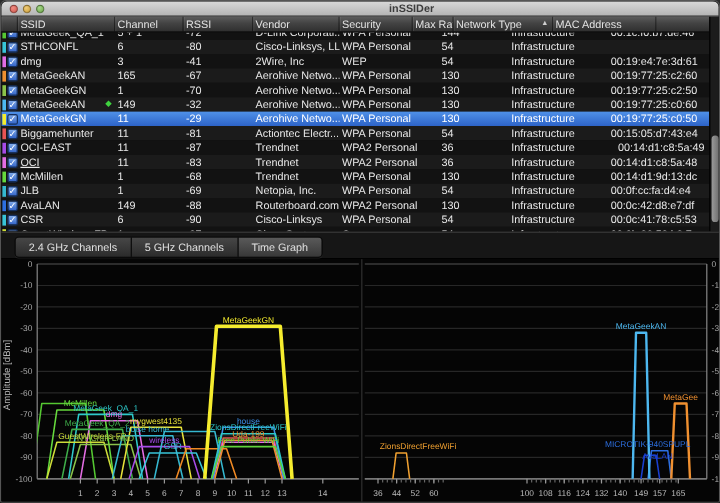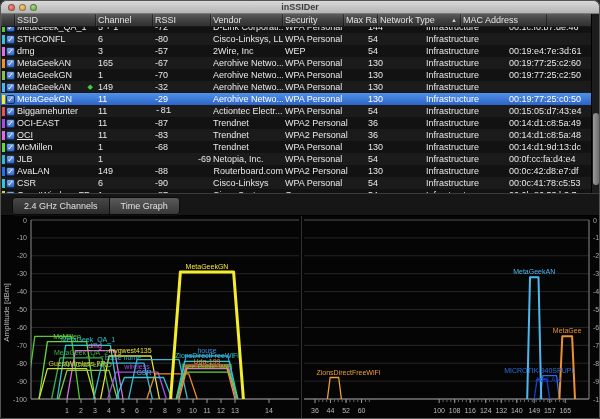--- a/index.html
+++ b/index.html
@@ -2,21 +2,21 @@
 <html><head>
 <meta charset="utf-8">
 <style>
   * { margin:0; padding:0; box-sizing:border-box; }
   body { background:#2a2a2a; font-family:"Liberation Sans", sans-serif; }
   #window { position:relative; width:600px; height:419px; background:#0a0a0a; overflow:hidden;
             border:1px solid #555; border-radius:5px 5px 2px 2px; }
   
   #titlebar { position:absolute; left:0; top:0; width:100%; height:13px;
               background:linear-gradient(#d9d9d9,#b4b4b4); border-bottom:1px solid #7a7a7a;
-              border-radius:5px 5px 0 0; }
+              border-radius:5px 5px 0 0;padding-left:43px; }
   .tl { position:absolute; top:3px; width:7px; height:7px; border-radius:50%; border:1px solid rgba(0,0,0,.35); }
   #tl-close { left:7px;  background:radial-gradient(circle at 35% 30%, #f28b82, #d05b50); }
   #tl-min   { left:18px; background:radial-gradient(circle at 35% 30%, #f0cc7a, #cc9f3a); }
   #tl-zoom  { left:29px; background:radial-gradient(circle at 35% 30%, #a6d88a, #6fa84a); }
   #win-title { position:absolute; width:100%; text-align:center; top:1px; font-size:9px; color:#3c3c3c; font-weight:bold; }
   
   #thead { position:absolute; left:0; top:13px; width:592px; height:13px; display:flex;
            background:linear-gradient(#5c5c5c,#434343 45%,#303030); border-bottom:1px solid #1a1a1a; }
   .th { font-size:9px; color:#e3e3e3; padding:1px 0 0 2px; border-right:1px solid rgba(0,0,0,.45);
         box-shadow:inset 1px 0 0 rgba(255,255,255,.08); white-space:nowrap; overflow:hidden; display:flex; }
@@ -109,21 +109,21 @@
         <div class="td" style="width: 83px;">Infrastructure</div>
         <div class="td" style="width: 86px; margin-top: 28px;">00:1d:7e:32:e2:26</div>
       </div>
       <div class="tr">
         <div class="cbcell" style="width: 14px;">
           <span class="cstrip" style="background: rgb(227, 109, 227);"></span>
           <span class="cbox">✓</span>
         </div>
         <div class="td" style="width: 81px; display: flex;">dmg</div>
         <div class="td" style="width: 57px;">3</div>
-        <div class="td" style="width: 58px;">-57</div>
+        <div class="td" style="width: 58px;">-41</div>
         <div class="td" style="width: 72px;">2Wire, Inc</div>
         <div class="td" style="width: 83px;">WEP</div>
         <div class="td" style="width: 58px;">54</div>
         <div class="td" style="width: 83px;">Infrastructure</div>
         <div class="td" style="width: 86px;">00:19:e4:7e:3d:61</div>
       </div>
       <div class="tr">
         <div class="cbcell" style="width: 14px;">
           <span class="cstrip" style="background: rgb(240, 144, 48);"></span>
           <span class="cbox">✓</span>
@@ -156,20 +156,21 @@
           <span class="cstrip" style="background: rgb(77, 184, 240);"></span>
           <span class="cbox">✓</span>
         </div>
         <div class="td" style="width: 81px; display: flex;">MetaGeekAN<span class="diamond">◆</span></div>
         <div class="td" style="width: 57px;">149</div>
         <div class="td" style="width: 58px;">-32</div>
         <div class="td" style="width: 72px;">Aerohive Netwo...</div>
         <div class="td" style="width: 83px;">WPA Personal</div>
         <div class="td" style="width: 58px;">130</div>
         <div class="td" style="width: 83px;">Infrastructure</div>
+        <div class="td" style="width: 86px;">00:19:77:25:c0:60</div>
       </div>
       <div class="tr sel">
         <div class="cbcell" style="width: 14px;">
           <span class="cstrip" style="background: rgb(245, 236, 46);"></span>
           <span class="cbox">✓</span>
         </div>
         <div class="td" style="width: 81px; display: flex;">MetaGeekGN</div>
         <div class="td" style="width: 57px;">11</div>
         <div class="td" style="width: 58px;">-29</div>
         <div class="td" style="width: 72px;">Aerohive Netwo...</div>
@@ -178,40 +179,40 @@
         <div class="td" style="width: 83px;">Infrastructure</div>
         <div class="td" style="width: 86px;">00:19:77:25:c0:50</div>
       </div>
       <div class="tr">
         <div class="cbcell" style="width: 14px;">
           <span class="cstrip" style="background: rgb(232, 84, 84);"></span>
           <span class="cbox">✓</span>
         </div>
         <div class="td" style="width: 81px; display: flex;">Biggamehunter</div>
         <div class="td" style="width: 57px;">11</div>
-        <div class="td" style="width: 58px; font-family: Liberation Mono, monospace;">-81</div>
+        <div class="td" style="width: 58px;">-81</div>
         <div class="td" style="width: 72px;">Actiontec Electr...</div>
         <div class="td" style="width: 83px;">WPA Personal</div>
         <div class="td" style="width: 58px;">54</div>
         <div class="td" style="width: 83px;">Infrastructure</div>
         <div class="td" style="width: 86px;">00:15:05:d7:43:e4</div>
       </div>
       <div class="tr">
         <div class="cbcell" style="width: 14px;">
           <span class="cstrip" style="background: rgb(166, 76, 232);"></span>
           <span class="cbox">✓</span>
         </div>
         <div class="td" style="width: 81px; display: flex;">OCI-EAST</div>
         <div class="td" style="width: 57px;">11</div>
         <div class="td" style="width: 58px;">-87</div>
         <div class="td" style="width: 72px;">Trendnet</div>
         <div class="td" style="width: 83px;">WPA2 Personal</div>
         <div class="td" style="width: 58px;">36</div>
         <div class="td" style="width: 83px;">Infrastructure</div>
-        <div class="td" style="width: 86px;">00:14:d1:c8:5a:49</div>
+        <div class="td" style="width: 86px; text-align: center;">00:14:d1:c8:5a:49</div>
       </div>
       <div class="tr">
         <div class="cbcell" style="width: 14px;">
           <span class="cstrip" style="background: rgb(227, 109, 227);"></span>
           <span class="cbox">✓</span>
         </div>
         <div class="td" style="width: 81px; display: flex; text-decoration: underline;">OCI</div>
         <div class="td" style="width: 57px;">11</div>
         <div class="td" style="width: 58px;">-83</div>
         <div class="td" style="width: 72px;">Trendnet</div>
@@ -234,36 +235,36 @@
         <div class="td" style="width: 83px;">Infrastructure</div>
         <div class="td" style="width: 86px;">00:14:d1:9d:13:dc</div>
       </div>
       <div class="tr">
         <div class="cbcell" style="width: 14px;">
           <span class="cstrip" style="background: rgb(53, 184, 208);"></span>
           <span class="cbox">✓</span>
         </div>
         <div class="td" style="width: 81px; display: flex;">JLB</div>
         <div class="td" style="width: 57px;">1</div>
-        <div class="td" style="width: 58px; text-align: right;">-69</div>
+        <div class="td" style="width: 58px;">-69</div>
         <div class="td" style="width: 72px;">Netopia, Inc.</div>
         <div class="td" style="width: 83px;">WPA Personal</div>
         <div class="td" style="width: 58px;">54</div>
         <div class="td" style="width: 83px;">Infrastructure</div>
         <div class="td" style="width: 86px;">00:0f:cc:fa:d4:e4</div>
       </div>
       <div class="tr">
         <div class="cbcell" style="width: 14px;">
           <span class="cstrip" style="background: rgb(45, 111, 224);"></span>
           <span class="cbox">✓</span>
         </div>
         <div class="td" style="width: 81px; display: flex;">AvaLAN</div>
         <div class="td" style="width: 57px;">149</div>
         <div class="td" style="width: 58px;">-88</div>
-        <div class="td" style="width: 72px; text-align: right;">Routerboard.com</div>
+        <div class="td" style="width: 72px;">Routerboard.com</div>
         <div class="td" style="width: 83px;">WPA2 Personal</div>
         <div class="td" style="width: 58px;">130</div>
         <div class="td" style="width: 83px;">Infrastructure</div>
         <div class="td" style="width: 86px;">00:0c:42:d8:e7:df</div>
       </div>
       <div class="tr">
         <div class="cbcell" style="width: 14px;">
           <span class="cstrip" style="background: rgb(56, 196, 216);"></span>
           <span class="cbox">✓</span>
         </div>
@@ -293,20 +294,21 @@
         </div>
       </div>
     </div>
   <div id="vscroll">
     <div id="vthumb"></div>
   </div>
 
   <div id="tabstrip">
     <div id="tabs">
         <div class="tab">2.4 GHz Channels</div>
+        <div class="tab">5 GHz Channels</div>
         <div class="tab active">Time Graph</div>
       </div>
   </div>
 
   <div id="graphs">
     <div class="gpanel">
       <div id="ylabel">Amplitude [dBm]</div>
       <svg id="chart0" width="300" height="204" viewBox="0 0 300 204">
           <line x1="30" x2="298" y1="4" y2="4" stroke="#555" stroke-width="1"></line>
           <text x="26" y="6.5" font-size="7" fill="#aaaaaa" text-anchor="end">0</text>

